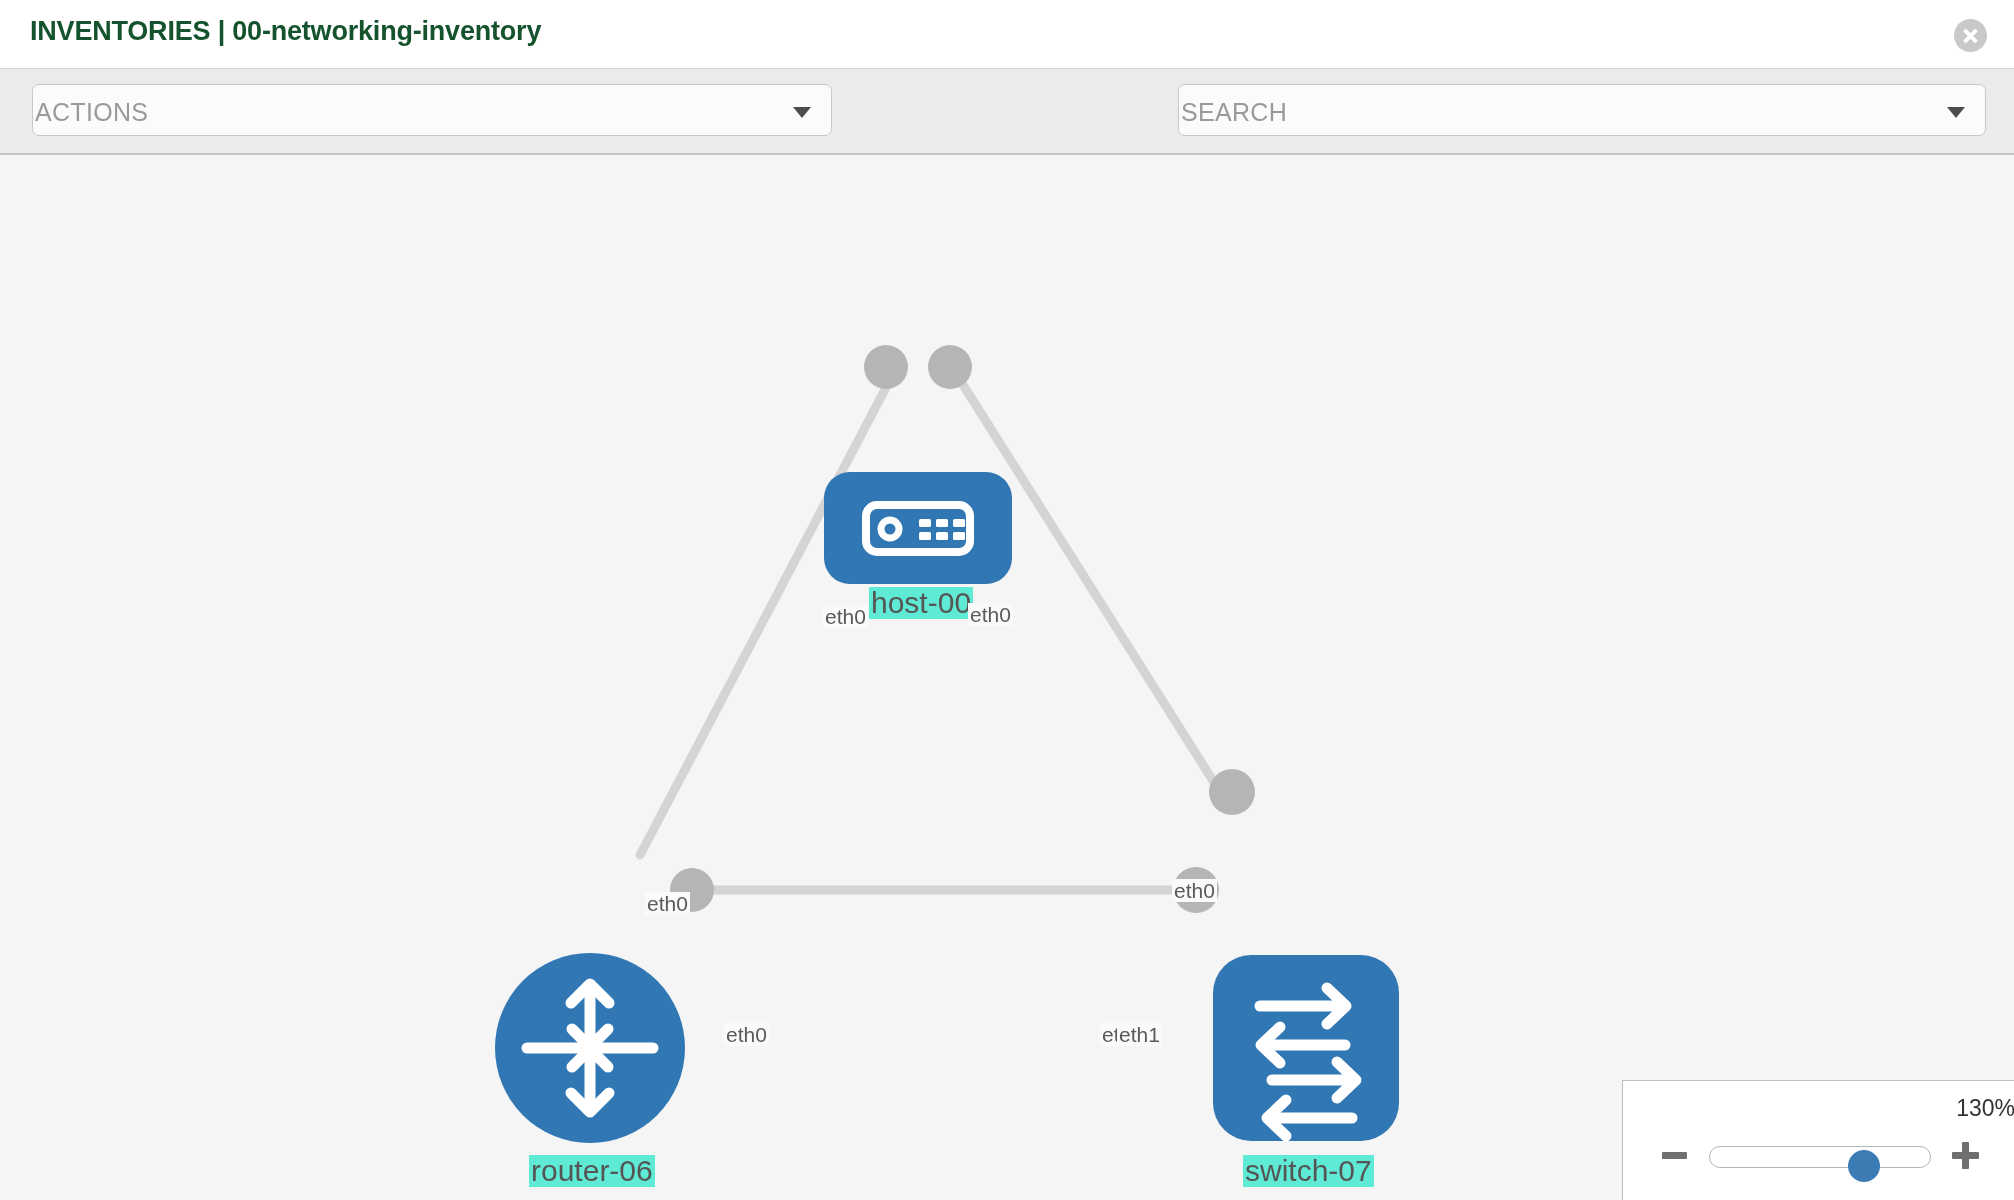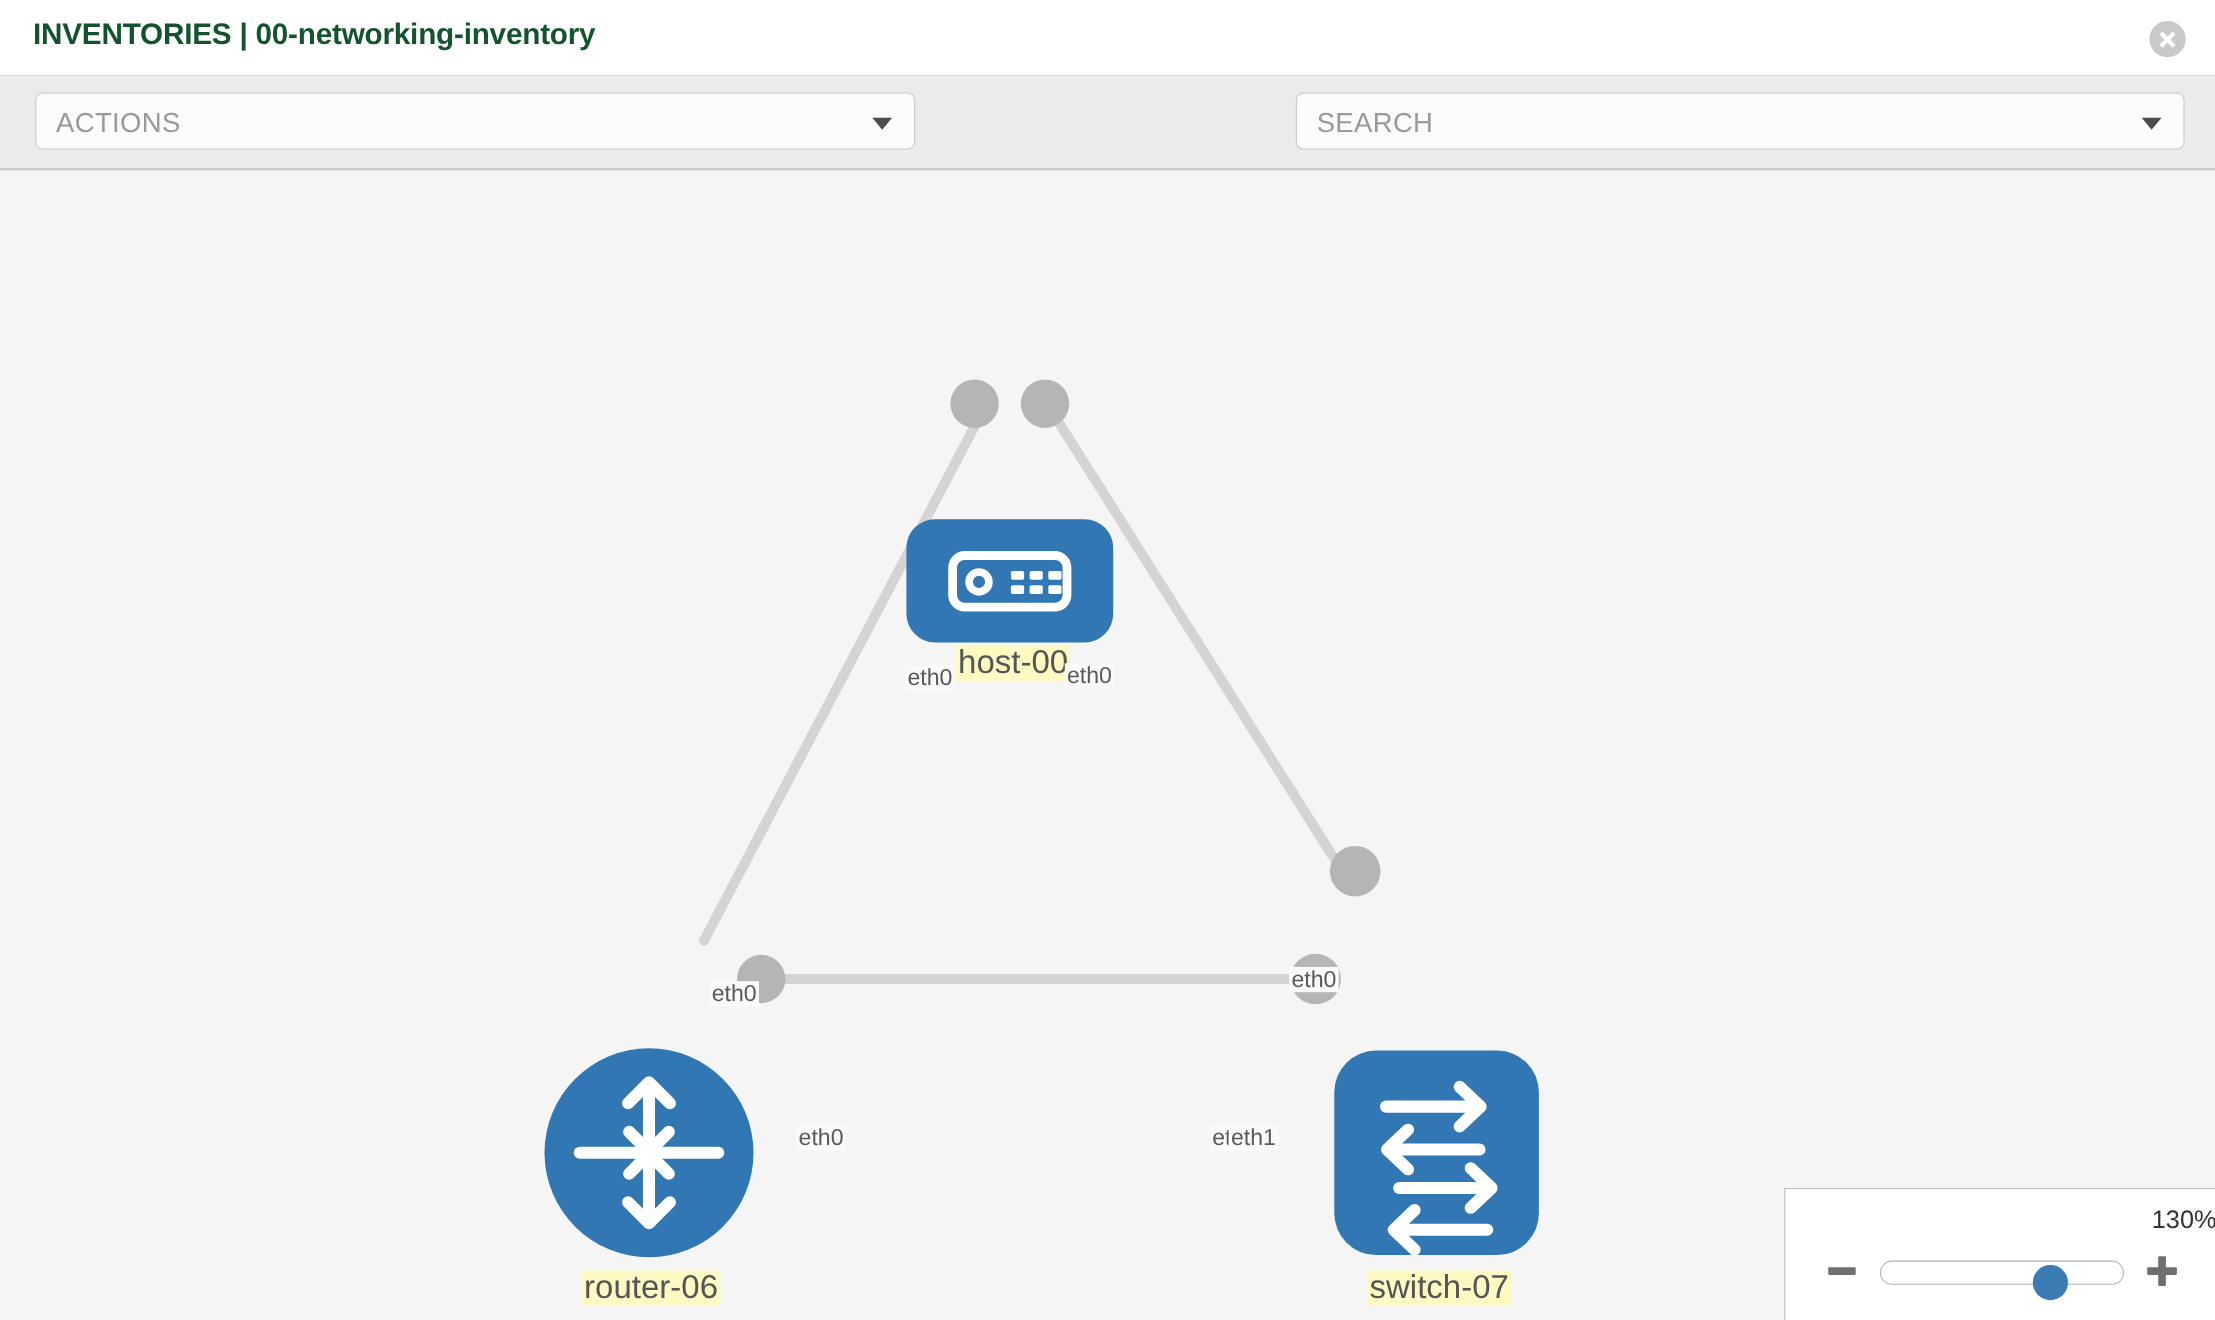--- a/index.html
+++ b/index.html
@@ -74,21 +74,21 @@
     top: 15px;
     height: 52px;
     background: #fbfbfb;
     border: 1px solid #c9c9c9;
     border-radius: 7px;
     box-sizing: border-box;
     cursor: pointer;
   }
   .field-label {
     position: absolute;
-    left: 18px;
+    left: 2px;
     top: 13px;
     font-size: 25px;
     color: #9a9a9a;
     letter-spacing: 0.3px;
     white-space: nowrap;
   }
   .caret {
     position: absolute;
     right: 20px;
     top: 22px;
@@ -122,21 +122,21 @@
   .topology-svg {
     position: absolute;
     left: 0; top: 0;
     width: 2014px;
     height: 1045px;
   }
 
   
   .node-label {
     position: absolute;
-    background: #fef9c3;
+    background: #5eead4;
     color: #555555;
     white-space: nowrap;
     line-height: 1.05;
     padding: 0 2px;
   }
   .node-name {
     font-size: 30px;
   }
   .iface-label {
     font-size: 21px;

